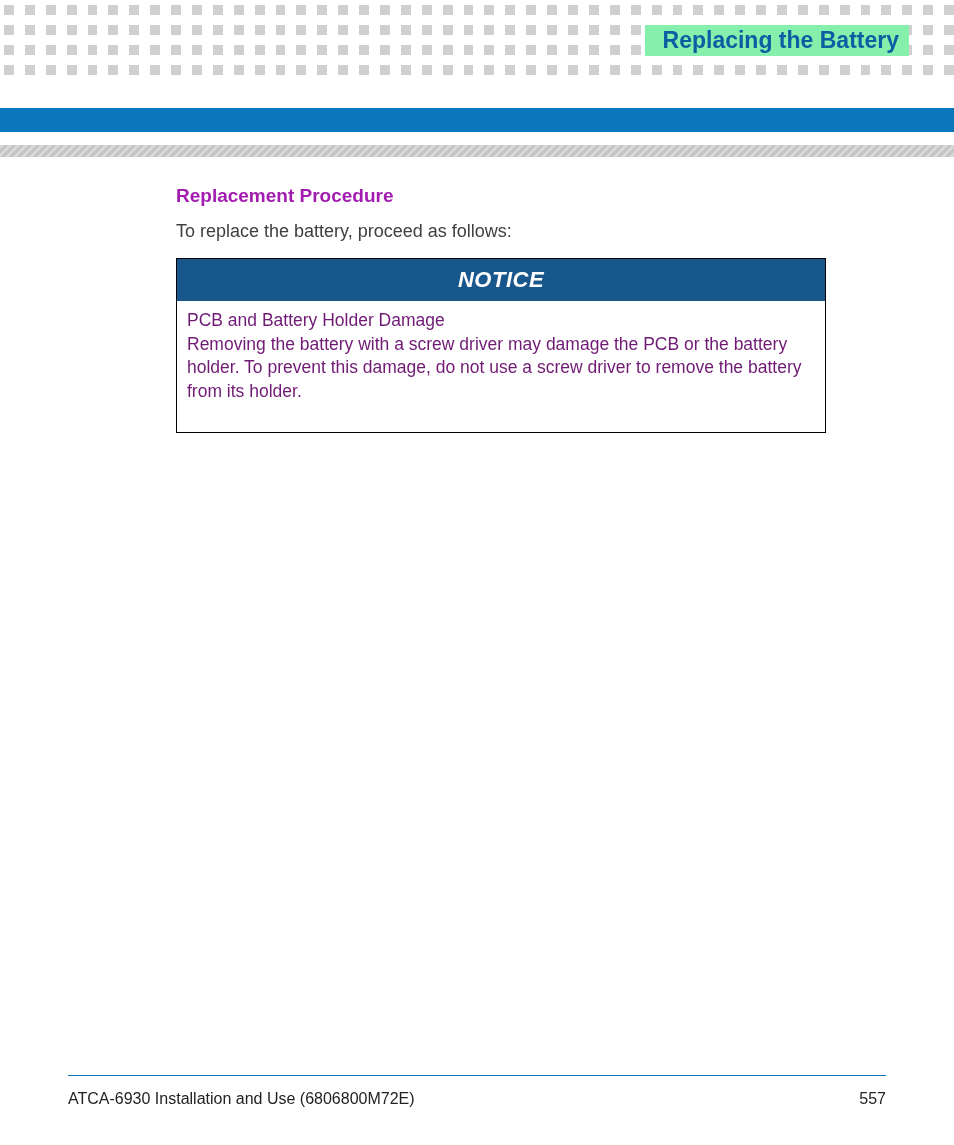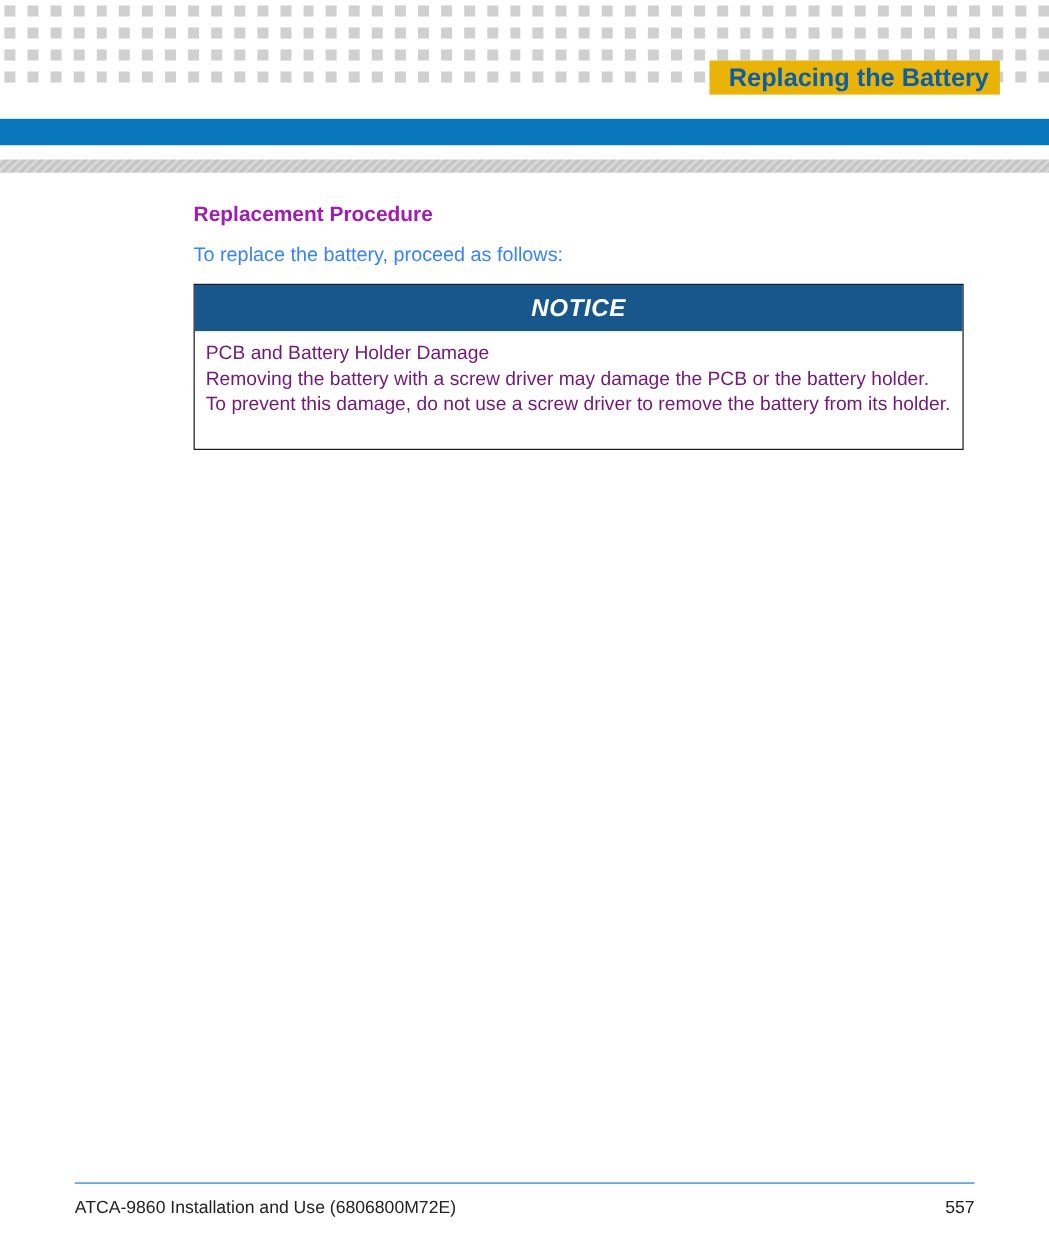--- a/index.html
+++ b/index.html
@@ -29,23 +29,23 @@
     .dotgrid {
       position: absolute;
       top: 5px;
       left: 0;
       width: 954px;
       z-index: 0;
     }
     .dotgrid .dot-row { margin-bottom: 10px; }
     .header-title {
       position: absolute;
-      top: 55px;
+      top: 25px;
       right: 45px;
-      background: #eab308;
+      background: #86efac;
       padding: 2px 10px 2px 18px;
       font-size: 23px;
       font-weight: 700;
       color: #0a5fa3;
       z-index: 2;
       font-family: 'Segoe UI', 'Myriad Pro', sans-serif;
     }
     .blue-bar {
       position: absolute;
       top: 108px;
@@ -72,36 +72,36 @@
       width: 700px;
     }
     .section-heading {
       font-weight: 700;
       font-size: 19px;
       color: #a21caf;
       margin-bottom: 14px;
     }
     .intro {
       font-size: 18px;
-      color: #3b82f6;
+      color: #404040;
       margin-bottom: 16px;
     }
     .step {
       font-size: 20px;
       color: #1a1a1a;
       margin-bottom: 16px;
     }
     .step-num {
       display: inline-block;
       width: 22px;
     }
     .notice-box {
       border: 1px solid #000;
       margin: 10px 0 10px 0;
-      width: 700px;
+      width: 650px;
     }
     .notice-header {
       background: #18578c;
       text-align: center;
       padding: 8px 0;
     }
     .notice-header-text {
       color: #fff;
       font-weight: 700;
       font-style: italic;
@@ -348,15 +348,15 @@
     <div class="notice-body">
       <div>PCB and Battery Holder Damage</div>
       <div>Removing the battery with a screw driver may damage the PCB or the battery holder. To prevent this damage, do not use a screw driver to remove the battery from its holder.</div>
     </div>
   </div>
 
 </div>
 
 <div class="footer-rule"></div>
 <div class="footer">
-  <span>ATCA-9860 Installation and Use (6806800M72E)</span>
+  <span>ATCA-6930 Installation and Use (6806800M72E)</span>
   <span>557</span>
 </div>
 
 </body></html>

